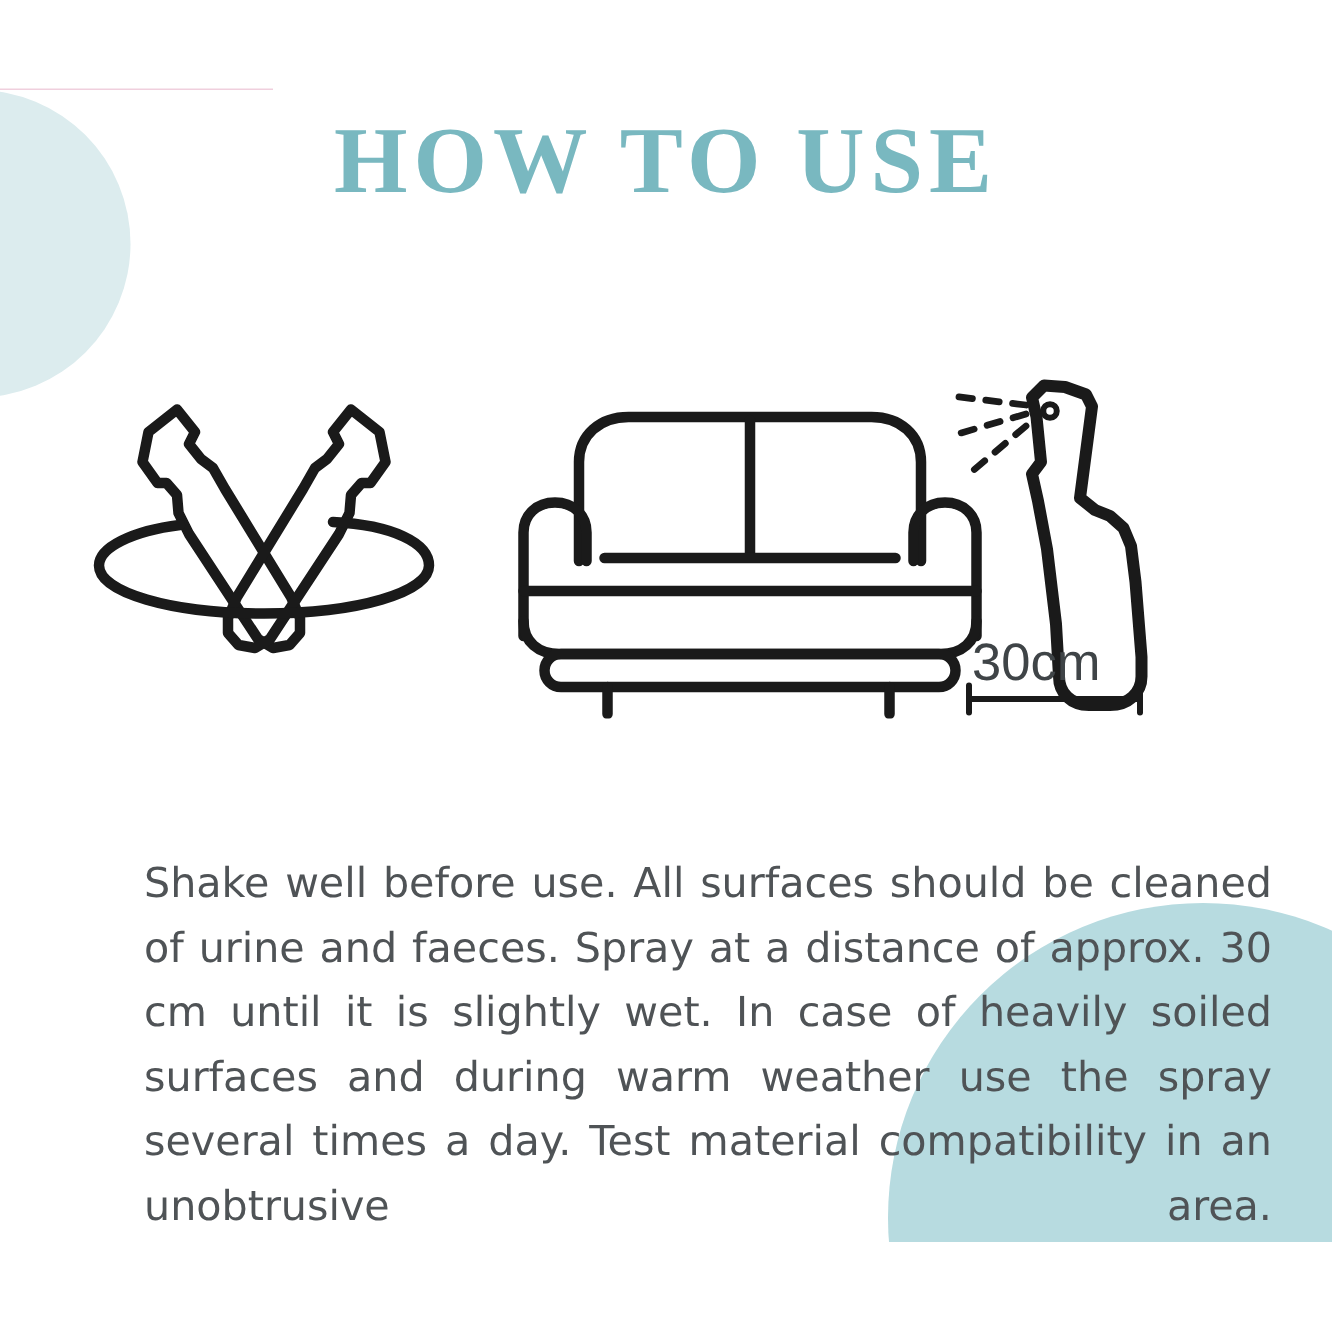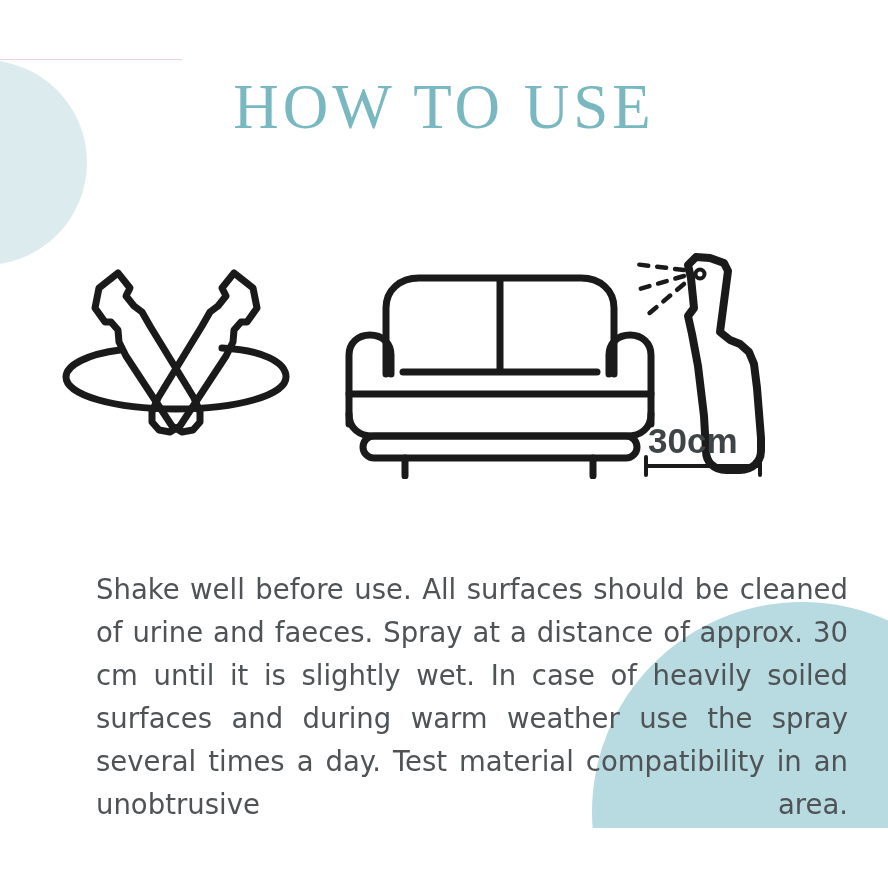--- a/index.html
+++ b/index.html
@@ -53,36 +53,35 @@
   }
 
   
   .title {
     position: absolute;
     left: 0;
     top: 76px;
     width: 888px;
     text-align: center;
     font-family: "Liberation Serif", "DejaVu Serif", serif;
-    font-weight: normal;
+    font-weight: bold;
     font-size: 63px;
     letter-spacing: 4px;
     color: #79b8c0;
     line-height: 1;
     white-space: nowrap;
   }
 
   
   .icons {
     position: absolute;
     left: 0;
     top: 238px;
     width: 772px;
     height: 265px;
-    font-weight: bold;
   }
   .icons svg {
     display: block;
   }
   .icon-shake  { position: absolute; left: 62px;  top: 8px;  }
   .icon-sofa   { position: absolute; left: 335px; top: 26px; }
   .icon-spray  { position: absolute; left: 618px; top: 0px;  }
 
   
   .body-copy {

